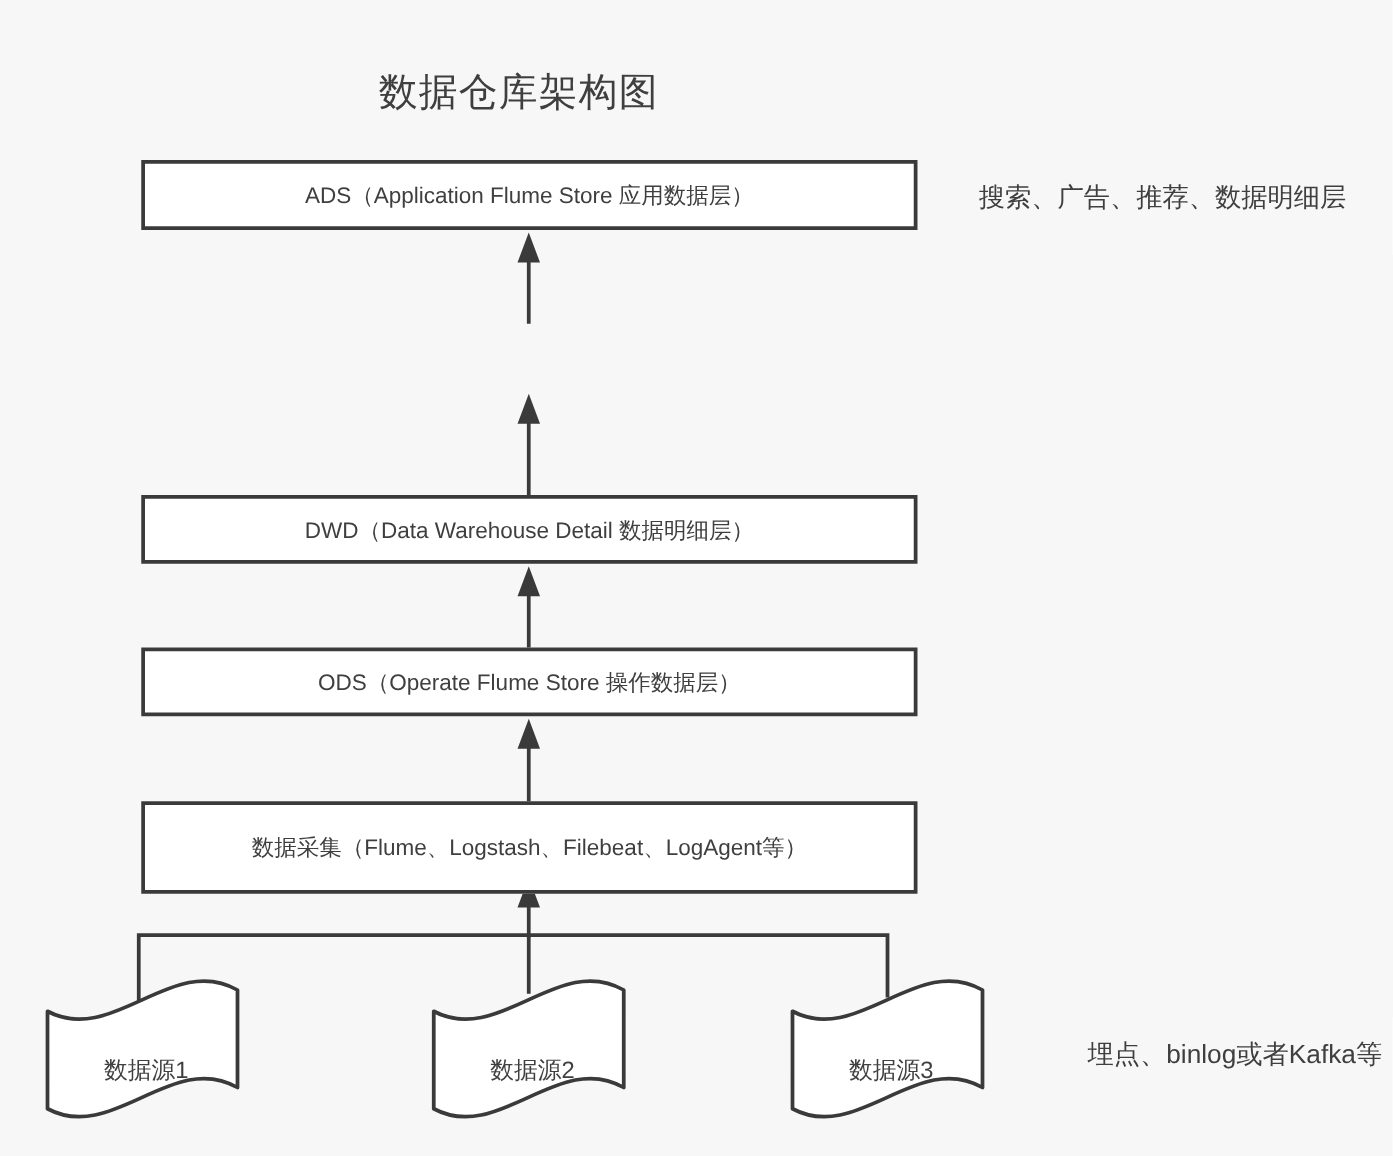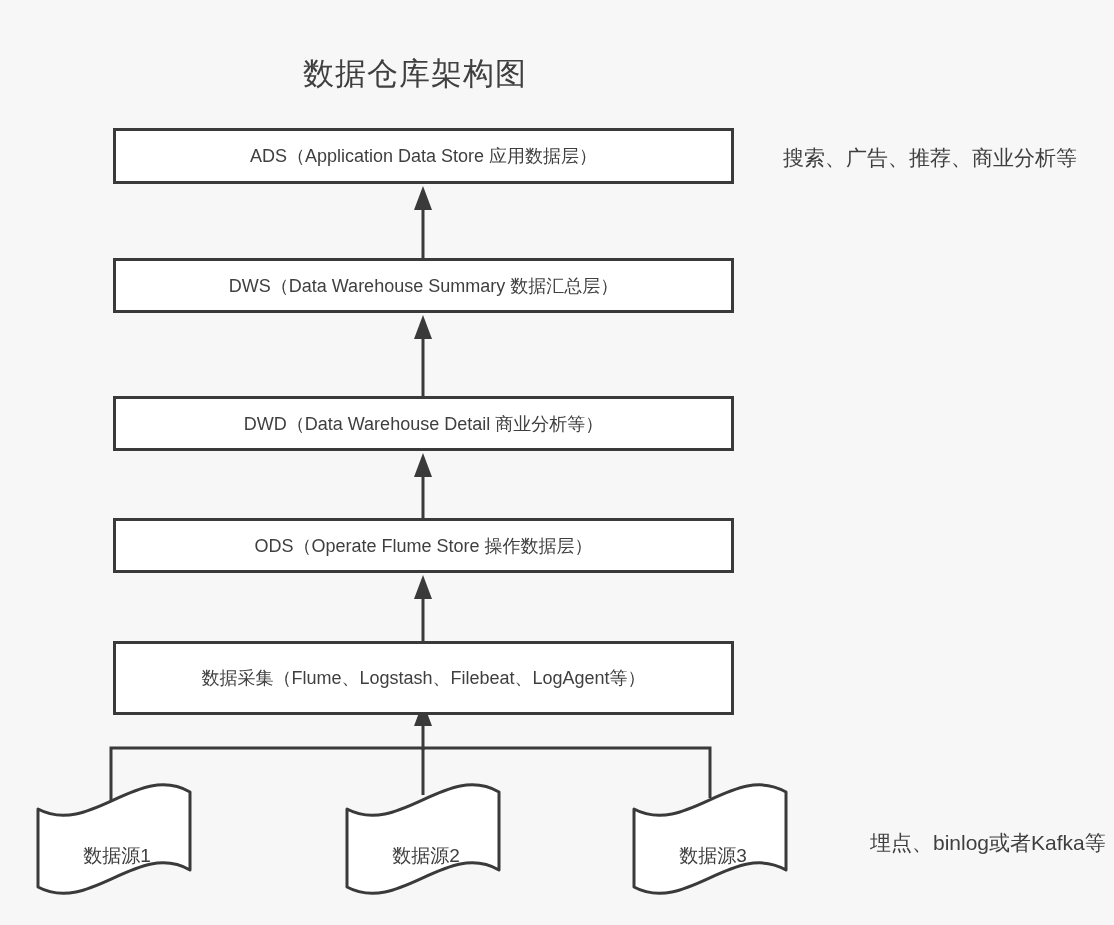--- a/index.html
+++ b/index.html
@@ -105,35 +105,32 @@
     <path class="line" d="M111,802 L111,748 L710,748 L710,798 M423,748 L423,795"></path>
 
     <path class="doc" d="M38,809 C90,837 138,762 190,792 L190,870 C138,840 90,915 38,887 Z"></path>
     <path class="doc" d="M347,809 C399,837 447,762 499,792 L499,870 C447,840 399,915 347,887 Z"></path>
     <path class="doc" d="M634,809 C686,837 734,762 786,792 L786,870 C734,840 686,915 634,887 Z"></path>
   </svg>
 
   <div class="diagram-title">数据仓库架构图</div>
 
   <div class="layer layer-ads">
-    <span>ADS（Application Data Store 应用数据层）</span>
-  </div>
-  <div class="layer layer-dws">
-    <span>DWS（Data Warehouse Summary 数据汇总层）</span>
+    <span>ADS（Application Flume Store 应用数据层）</span>
   </div>
   <div class="layer layer-dwd">
-    <span>DWD（Data Warehouse Detail 商业分析等）</span>
+    <span>DWD（Data Warehouse Detail 数据明细层）</span>
   </div>
   <div class="layer layer-ods">
     <span>ODS（Operate Flume Store 操作数据层）</span>
   </div>
   <div class="layer layer-collect">
     <span>数据采集（Flume、Logstash、Filebeat、LogAgent等）</span>
   </div>
 
   <div class="source-label source-label-1">数据源1</div>
   <div class="source-label source-label-2">数据源2</div>
   <div class="source-label source-label-3">数据源3</div>
 
-  <div class="note note-ads">搜索、广告、推荐、商业分析等</div>
+  <div class="note note-ads">搜索、广告、推荐、数据明细层</div>
   <div class="note note-sources">埋点、binlog或者Kafka等</div>
 
 </div>
 
 </body></html>

